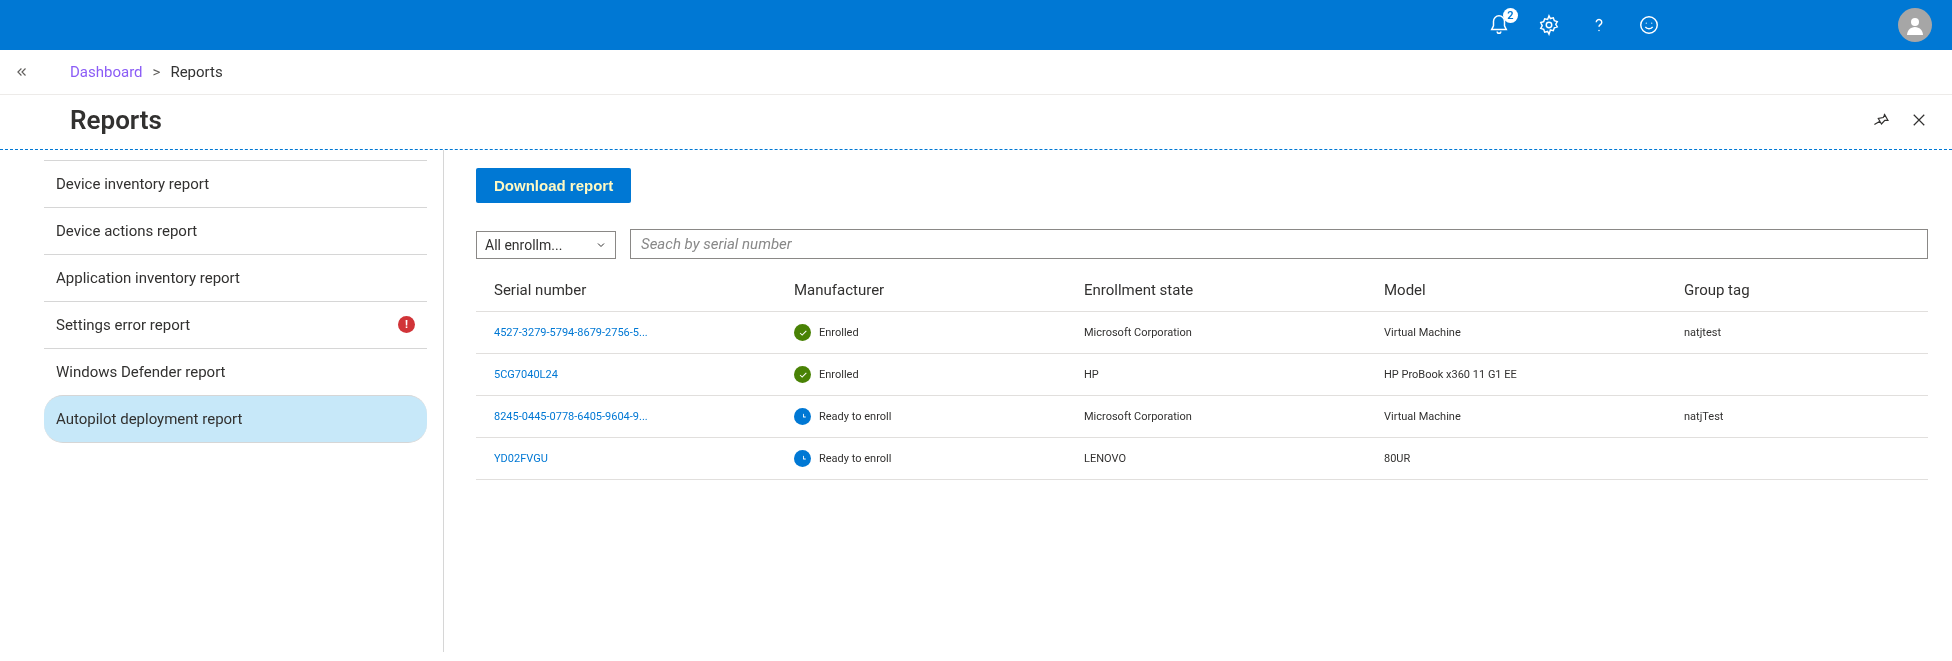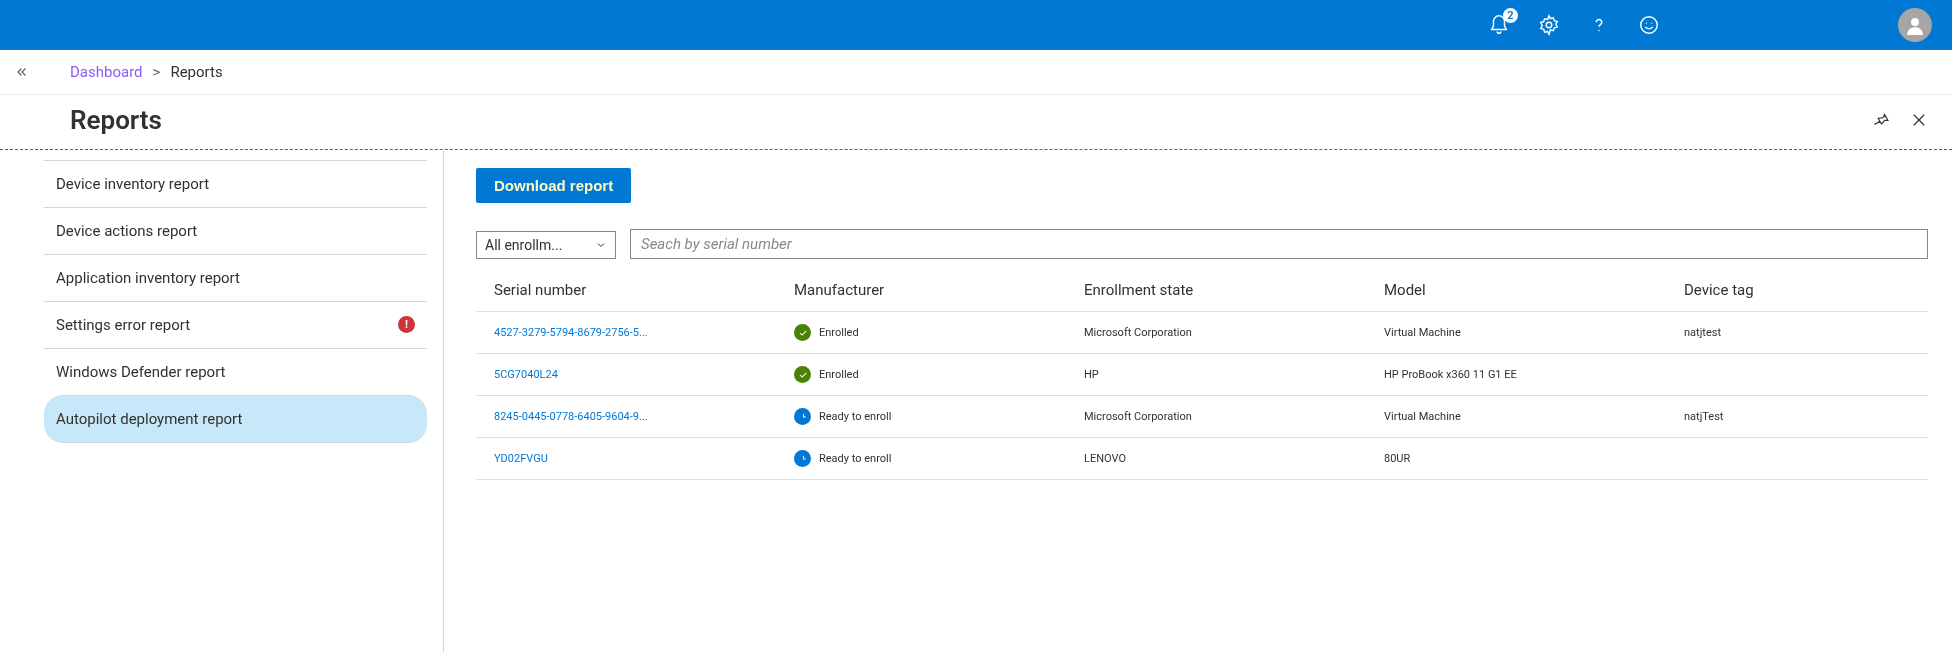--- a/index.html
+++ b/index.html
@@ -314,21 +314,21 @@
         <input class="search-input" placeholder="Seach by serial number" style="">
       </div>
     </div>
 
     <div class="table">
       <div class="thead">
         <div>Serial number</div>
         <div>Manufacturer</div>
         <div>Enrollment state</div>
         <div>Model</div>
-        <div>Device tag</div>
+        <div>Group tag</div>
       </div>
       <div id="tbody">
           <div class="trow">
             <div class="serial">4527-3279-5794-8679-2756-5...</div>
             <div class="state-cell">
               <span class="status-icon green">
                 <svg viewBox="0 0 24 24">
                   <path d="M5 12l5 5L20 7"></path>
                 </svg>
               </span>

